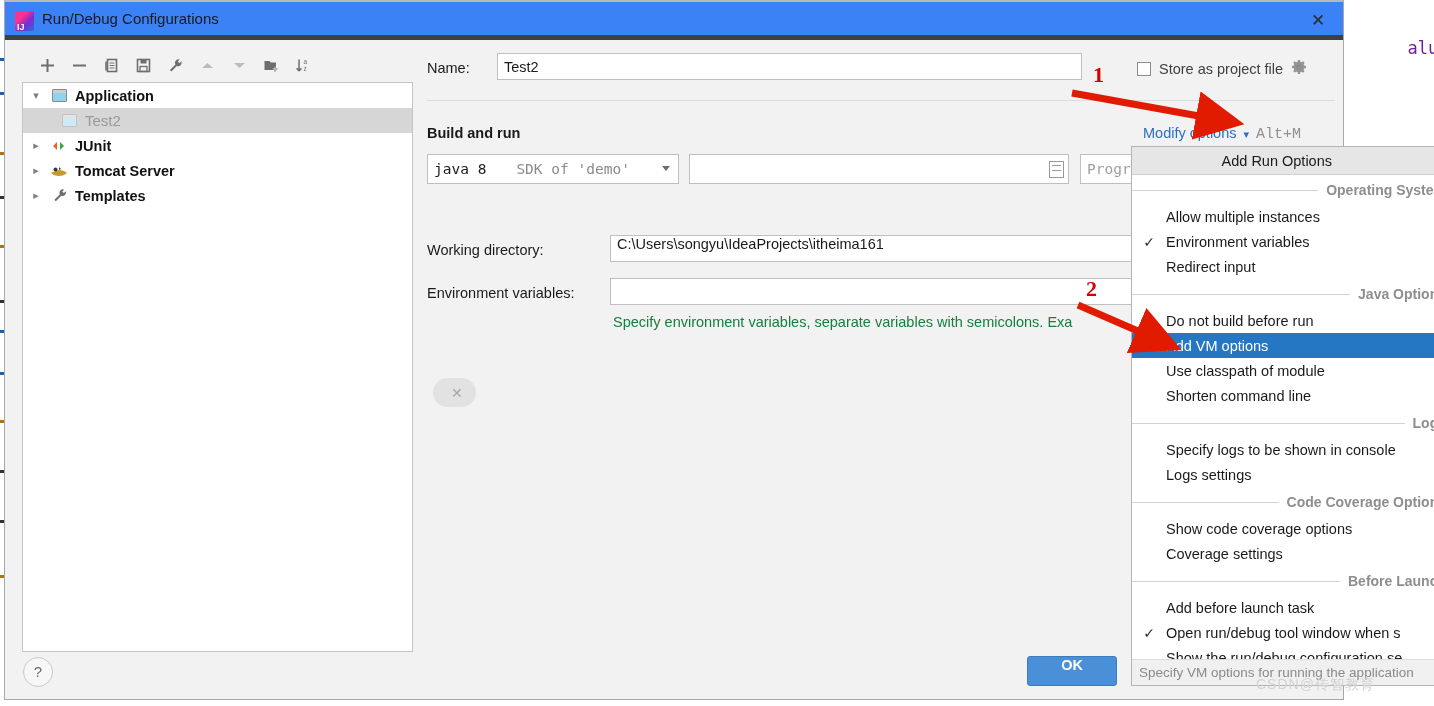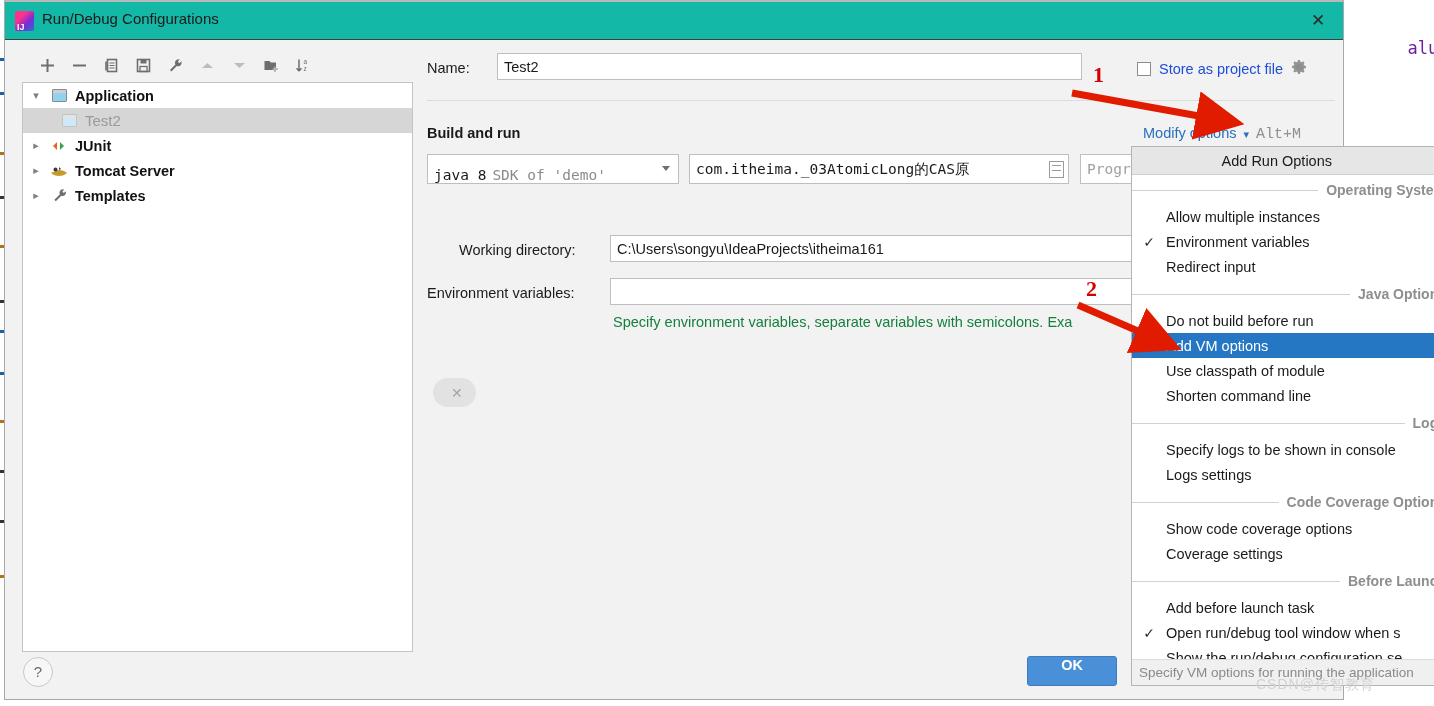--- a/index.html
+++ b/index.html
@@ -32,22 +32,22 @@
   .code-right .ident { color: #6a1f9c; }
 
   
   #dialog {
     position: absolute; left: 4px; top: 0; width: 1340px; height: 700px;
     background: #f2f2f2;
     border: 1px solid #a8a8a8;
     border-top: 2px solid #b8b8b8;
   }
   #titlebar {
-    position: relative; height: 38px; background: #14b8a6;
-    border-bottom: 1px solid #404040;
+    position: relative; height: 38px; background: #3b82f6;
+    border-bottom: 5px solid #404040;
   }
   #app-icon {
     position: absolute; left: 10px; top: 9px; width: 19px; height: 20px;
     border-radius: 2px;
     background:
       linear-gradient(135deg, #ff318c 0%, #ff318c 32%, #7b2bd6 62%, #2d6bd6 100%);
     overflow: hidden;
   }
   #app-icon::after {
     content: "IJ";
@@ -122,21 +122,21 @@
     font-size: 14.5px; color: #1a1a1a; padding: 0 6px;
     font-family: "Liberation Sans", sans-serif;
   }
   #store-row {
     position: absolute; left: 712px; top: 11px;
     display: flex; align-items: center; gap: 8px;
   }
   #store-check {
     width: 14px; height: 14px; border: 1px solid #8c8c8c; background: #fff;
   }
-  #store-label { font-size: 14.5px; color: #1d4ed8; }
+  #store-label { font-size: 14.5px; color: #404040; }
   #store-gear { color: #8a8a8a; }
 
   #divider-1 {
     position: absolute; left: 2px; top: 52px; width: 908px; height: 1px;
     background: #dcdcdc;
   }
   #build-run-title {
     position: absolute; left: 2px; top: 77px;
     font-size: 14.5px; font-weight: bold; color: #1a1a1a;
   }
@@ -148,21 +148,21 @@
   #modify-caret { color: #2a6fc0; font-size: 11px; }
   #modify-shortcut { color: #8f8f8f; font-size: 15px; font-family: Liberation Mono, monospace; }
 
   .mono-field {
     font-family: "DejaVu Sans Mono", monospace;
     font-size: 14.5px;
   }
   #sdk-combo {
     position: absolute; left: 2px; top: 106px; width: 252px; height: 30px;
     border: 1px solid #bfbfbf; background: #ffffff;
-    display: flex; align-items: flex-end; padding: 0 6px;
+    display: flex; align-items: center; padding: 0 6px; gap: 24px;
   }
   #sdk-combo .t1 { color: #1a1a1a; }
   #sdk-combo .t2 { color: #8a8a8a; margin-left: 6px; }
   #sdk-caret {
     position: absolute; right: 8px; top: 11px;
     width: 0; height: 0; border-left: 4.5px solid transparent;
     border-right: 4.5px solid transparent; border-top: 5px solid #6f6f6f;
   }
   #class-field {
     position: absolute; left: 264px; top: 106px; width: 380px; height: 30px;
@@ -183,25 +183,25 @@
     content: ""; position: absolute; left: 2px; top: 8px; right: 2px;
     height: 1.4px; background: #9a9a9a;
   }
   #prog-field {
     position: absolute; left: 655px; top: 106px; width: 255px; height: 30px;
     border: 1px solid #bfbfbf; background: #ffffff;
     display: flex; align-items: center; padding: 0 6px; overflow: hidden;
   }
   #prog-field .ph { color: #a0a0a0; white-space: nowrap; }
 
-  #wd-label { position: absolute; left: 2px; top: 194px; margin-left: 32px; }
+  #wd-label { position: absolute; left: 2px; top: 194px; }
   #wd-field {
     position: absolute; left: 185px; top: 187px; width: 725px; height: 27px;
     border: 1px solid #bfbfbf; background: #ffffff;
-    display: flex; align-items: center; padding: 0 6px;
+    display: flex; padding: 0 6px;
     font-size: 14.5px; color: #1a1a1a; overflow: hidden; white-space: nowrap;
   }
   #env-label { position: absolute; left: 2px; top: 237px; }
   #env-field {
     position: absolute; left: 185px; top: 230px; width: 725px; height: 27px;
     border: 1px solid #bfbfbf; background: #ffffff;
   }
   #env-hint {
     position: absolute; left: 188px; top: 266px; width: 740px;
     font-size: 14.5px; color: #15803d; white-space: nowrap; overflow: hidden;
@@ -451,21 +451,20 @@
       <span id="modify-shortcut">Alt+M</span>
     </div>
 
     <div id="sdk-combo" class="mono-field">
       <span class="t1">java 8</span>
       <span class="t2">SDK of 'demo'</span>
       <span id="sdk-caret"></span>
     </div>
 
     <div id="class-field" class="mono-field">
-      <span class="val">com.itheima._03AtomicLong的CAS原</span>
       <span id="class-browse"></span>
     </div>
 
     <div id="prog-field" class="mono-field">
       <span class="ph">Progr</span>
     </div>
 
     <div id="wd-label" class="lbl">Working directory:</div>
     <div id="wd-field">
       <span>C:\Users\songyu\IdeaProjects\itheima161</span>

